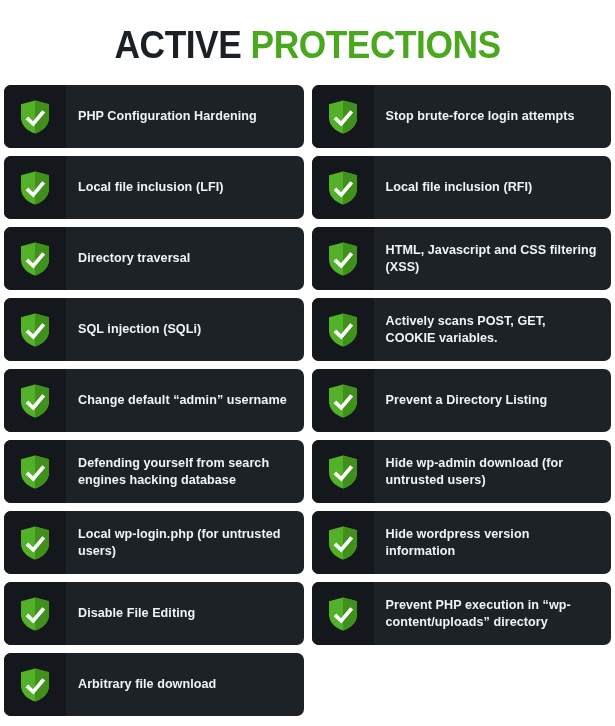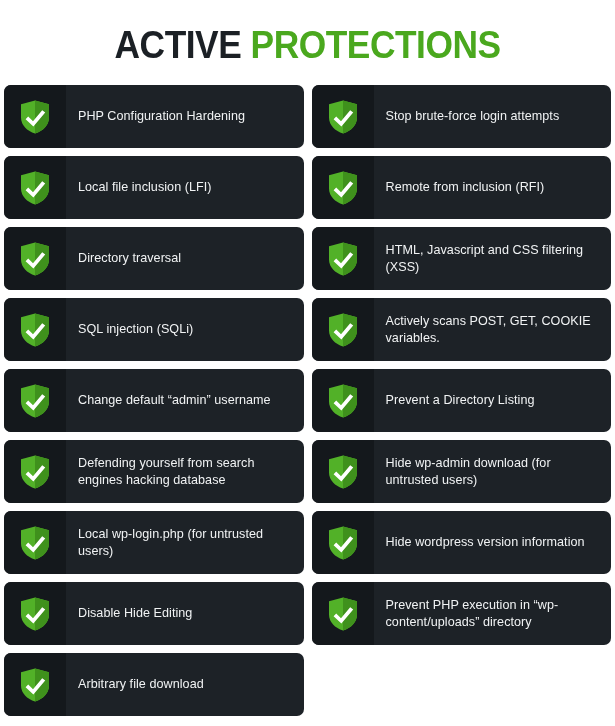--- a/index.html
+++ b/index.html
@@ -85,21 +85,21 @@
     flex: 1 1 auto;
     display: flex;
     align-items: center;
     padding: 0 12px 0 12px;
     min-width: 0;
   }
 
   .card-label {
     color: #f1f3f4;
     font-size: 12.6px;
-    font-weight: normal;
+    font-weight: bold;
     line-height: 1.32;
     letter-spacing: 0.05px;
     word-break: break-word;
   }
 </style>
 </head>
 <body>
 
 <div class="page">
 
@@ -146,21 +146,21 @@
       </div>
       <div class="card">
         <div class="card-icon">
           <svg class="shield" viewBox="0 0 30 34" xmlns="http://www.w3.org/2000/svg" aria-hidden="true">
             <path d="M15 0.6 L29 4.2 L29 17.5 C29 25.4 22.9 30.9 15 33.6 C7.1 30.9 1 25.4 1 17.5 L1 4.2 Z" fill="#52b128"></path>
             <path d="M15 0.6 L29 4.2 L29 17.5 C29 25.4 22.9 30.9 15 33.6 Z" fill="#3f911c"></path>
             <path d="M8.2 16.6 L13.0 21.3 L22.2 10.3 L25.2 12.6 L13.4 26.6 L5.6 19.2 Z" fill="#ffffff"></path>
           </svg>
         </div>
         <div class="card-body">
-          <span class="card-label">Remote from inclusion (RFI)</span>
+          <span class="card-label">Local file inclusion (RFI)</span>
         </div>
       </div>
       <div class="card">
         <div class="card-icon">
           <svg class="shield" viewBox="0 0 30 34" xmlns="http://www.w3.org/2000/svg" aria-hidden="true">
             <path d="M15 0.6 L29 4.2 L29 17.5 C29 25.4 22.9 30.9 15 33.6 C7.1 30.9 1 25.4 1 17.5 L1 4.2 Z" fill="#52b128"></path>
             <path d="M15 0.6 L29 4.2 L29 17.5 C29 25.4 22.9 30.9 15 33.6 Z" fill="#3f911c"></path>
             <path d="M8.2 16.6 L13.0 21.3 L22.2 10.3 L25.2 12.6 L13.4 26.6 L5.6 19.2 Z" fill="#ffffff"></path>
           </svg>
         </div>
@@ -278,21 +278,21 @@
       </div>
       <div class="card">
         <div class="card-icon">
           <svg class="shield" viewBox="0 0 30 34" xmlns="http://www.w3.org/2000/svg" aria-hidden="true">
             <path d="M15 0.6 L29 4.2 L29 17.5 C29 25.4 22.9 30.9 15 33.6 C7.1 30.9 1 25.4 1 17.5 L1 4.2 Z" fill="#52b128"></path>
             <path d="M15 0.6 L29 4.2 L29 17.5 C29 25.4 22.9 30.9 15 33.6 Z" fill="#3f911c"></path>
             <path d="M8.2 16.6 L13.0 21.3 L22.2 10.3 L25.2 12.6 L13.4 26.6 L5.6 19.2 Z" fill="#ffffff"></path>
           </svg>
         </div>
         <div class="card-body">
-          <span class="card-label">Disable Hide Editing</span>
+          <span class="card-label">Disable File Editing</span>
         </div>
       </div>
       <div class="card">
         <div class="card-icon">
           <svg class="shield" viewBox="0 0 30 34" xmlns="http://www.w3.org/2000/svg" aria-hidden="true">
             <path d="M15 0.6 L29 4.2 L29 17.5 C29 25.4 22.9 30.9 15 33.6 C7.1 30.9 1 25.4 1 17.5 L1 4.2 Z" fill="#52b128"></path>
             <path d="M15 0.6 L29 4.2 L29 17.5 C29 25.4 22.9 30.9 15 33.6 Z" fill="#3f911c"></path>
             <path d="M8.2 16.6 L13.0 21.3 L22.2 10.3 L25.2 12.6 L13.4 26.6 L5.6 19.2 Z" fill="#ffffff"></path>
           </svg>
         </div>

